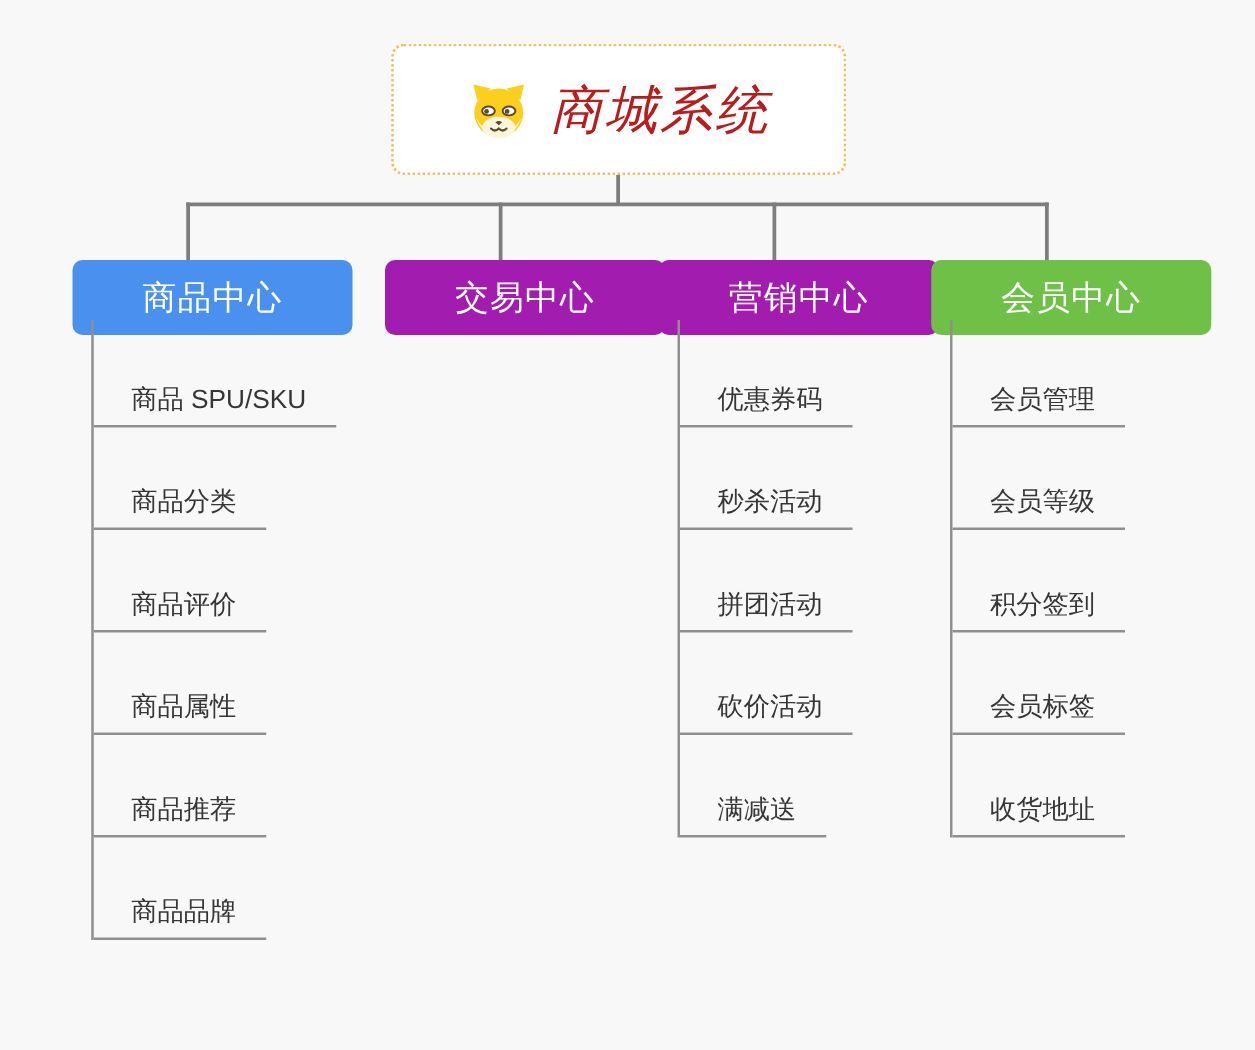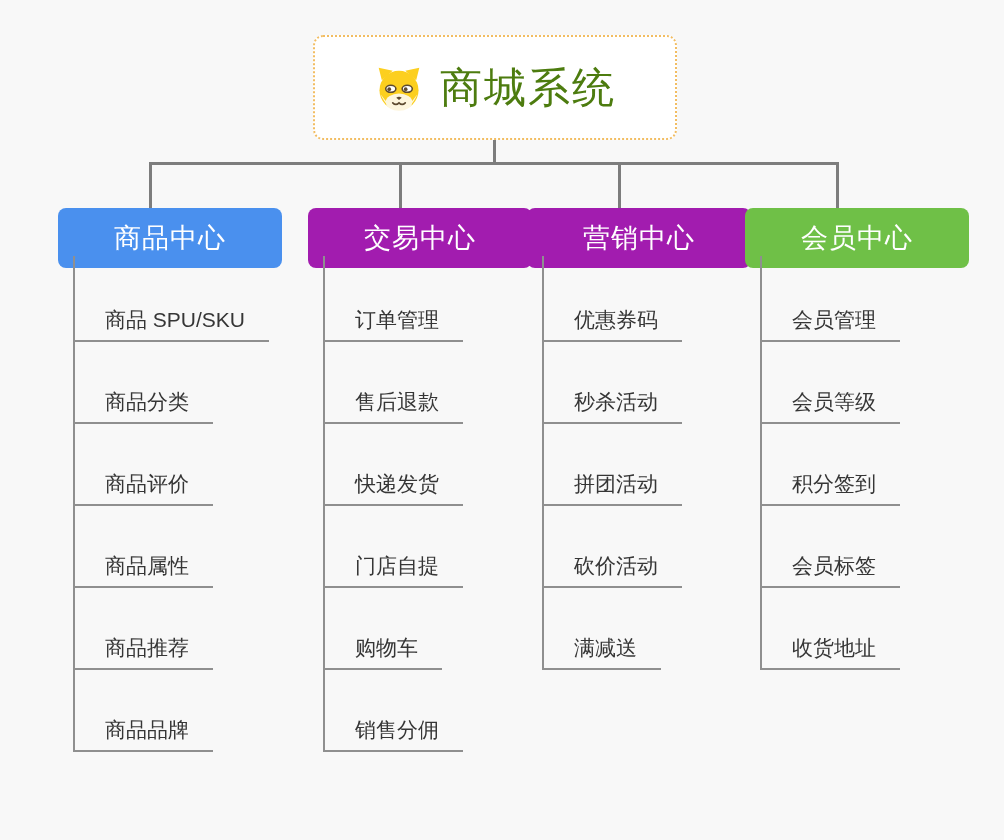--- a/index.html
+++ b/index.html
@@ -84,21 +84,21 @@
       <circle cx="32" cy="35" r="25" fill="#fccf1f"></circle>
       <path d="M8.5 40 Q32 76 55.5 40 Q47 60 32 60 Q17 60 8.5 40 Z" fill="#fdf6dd"></path>
       <ellipse cx="32" cy="50" rx="17" ry="11" fill="#fdf6dd"></ellipse>
       <ellipse cx="21.5" cy="33" rx="6.5" ry="4.5" fill="#ffffff" stroke="#5d4a2f" stroke-width="2"></ellipse>
       <circle cx="19.5" cy="33.5" r="2.4" fill="#5d4a2f"></circle>
       <ellipse cx="42.5" cy="33" rx="6.5" ry="4.5" fill="#ffffff" stroke="#5d4a2f" stroke-width="2"></ellipse>
       <circle cx="40.5" cy="33.5" r="2.4" fill="#5d4a2f"></circle>
       <path d="M28.5 44.5 Q32 42 35.5 44.5 L32 47.5 Z" fill="#5d4a2f"></path>
       <path d="M24 51 Q28 55 32 51 Q36 55 40 51" fill="none" stroke="#5d4a2f" stroke-width="2.2" stroke-linecap="round"></path>
     </svg>
-    <span class="root-title" style="color: #4d7c0f;">商城系统</span>
+    <span class="root-title" style="color: #b91c1c; font-style: italic;">商城系统</span>
   </div>
 
   <div class="conn conn-stem"></div>
   <div class="conn conn-bus"></div>
   <div class="conn conn-drop drop-0"></div>
   <div class="conn conn-drop drop-1"></div>
   <div class="conn conn-drop drop-2"></div>
   <div class="conn conn-drop drop-3"></div>
 
   <div class="branch-header h0" style="background: rgb(74, 144, 238);">商品中心</div>
@@ -108,28 +108,20 @@
 
   <div class="branch-column c0">
     <div class="child-topic">商品 SPU/SKU</div>
     <div class="child-topic">商品分类</div>
     <div class="child-topic">商品评价</div>
     <div class="child-topic">商品属性</div>
     <div class="child-topic">商品推荐</div>
     <div class="child-topic">商品品牌</div>
   </div>
 
-  <div class="branch-column c1">
-    <div class="child-topic">订单管理</div>
-    <div class="child-topic">售后退款</div>
-    <div class="child-topic">快递发货</div>
-    <div class="child-topic">门店自提</div>
-    <div class="child-topic">购物车</div>
-    <div class="child-topic">销售分佣</div>
-  </div>
 
   <div class="branch-column c2">
     <div class="child-topic">优惠券码</div>
     <div class="child-topic">秒杀活动</div>
     <div class="child-topic">拼团活动</div>
     <div class="child-topic">砍价活动</div>
     <div class="child-topic">满减送</div>
   </div>
 
   <div class="branch-column c3">

